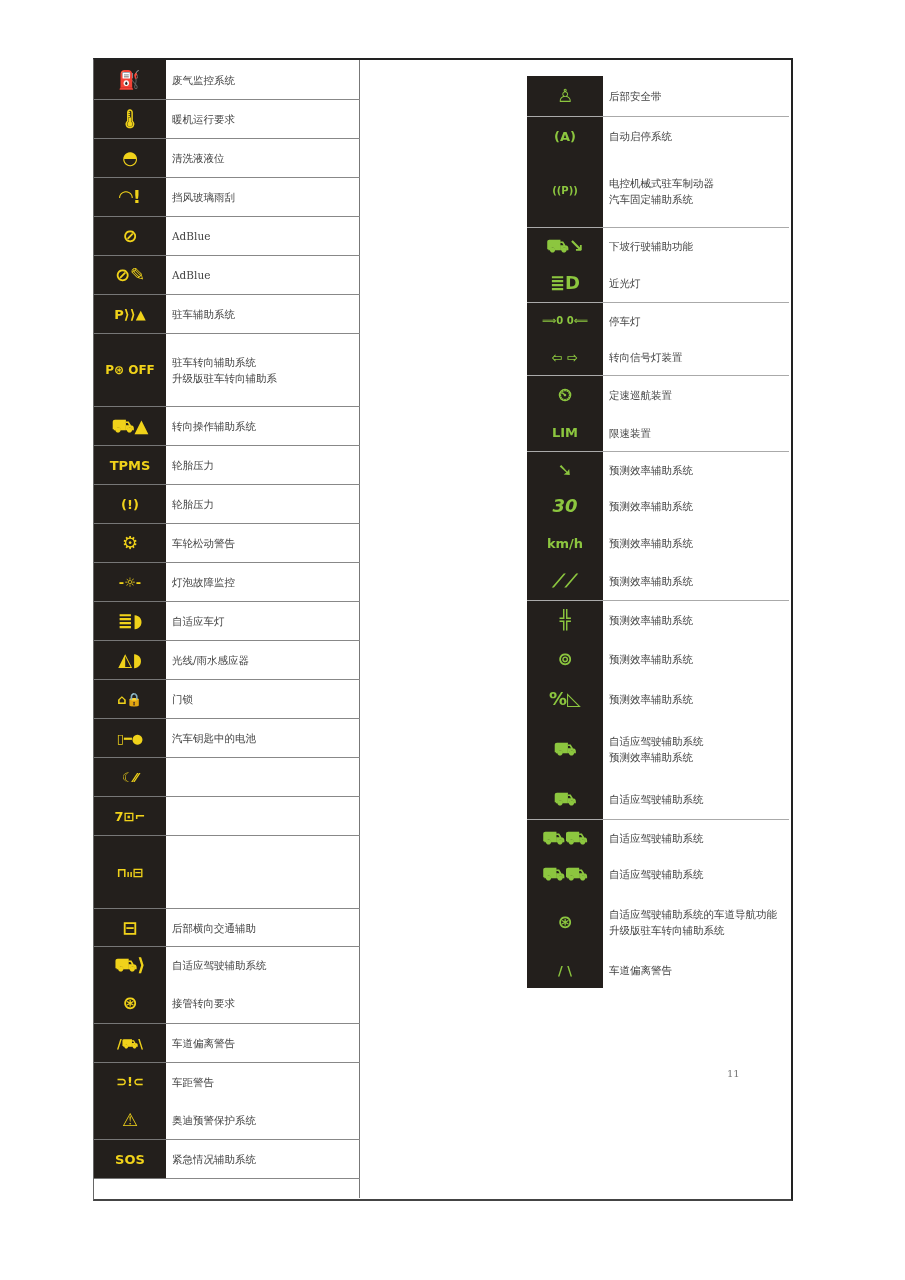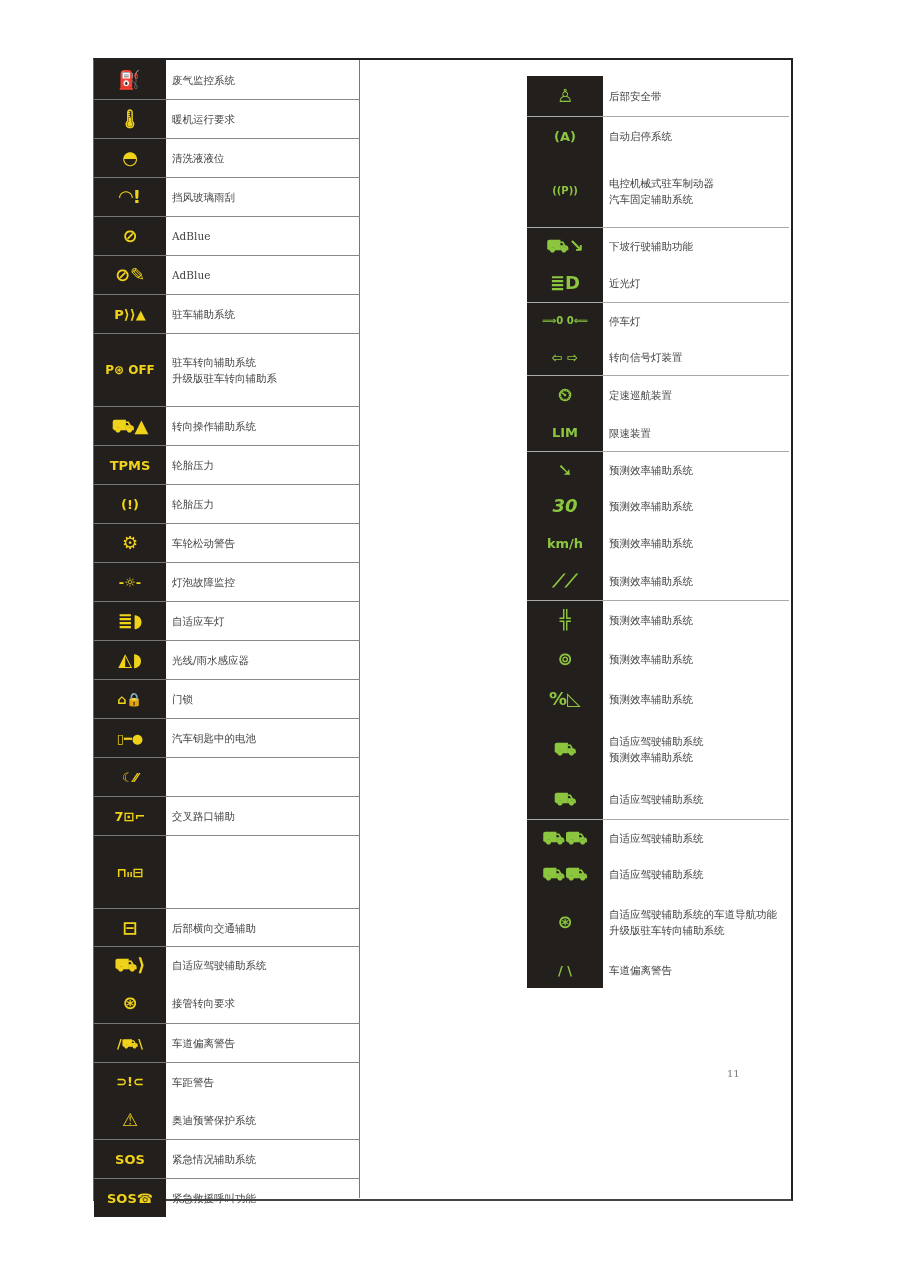--- a/index.html
+++ b/index.html
@@ -167,23 +167,20 @@
     </div>
     <div class="row sep" style="height: 38px;">
       <div class="ic">
         <span class="glyph y" style="font-size: 13px;">☾⁄⁄</span>
       </div>
     </div>
     <div class="row sep" style="height: 38px;">
       <div class="ic">
         <span class="glyph y" style="font-size: 13px;">7⊡⌐</span>
       </div>
-      <div class="tx">
-        <span>交叉路口辅助</span>
-      </div>
     </div>
     <div class="row sep" style="height: 72px;">
       <div class="ic">
         <span class="glyph y" style="font-size: 13px;">⊓ᵢᵢ⊟</span>
       </div>
     </div>
     <div class="row sep" style="height: 37px;">
       <div class="ic">
         <span class="glyph y" style="font-size: 18px;">⊟</span>
       </div>
@@ -230,28 +227,20 @@
       <div class="tx">
         <span>奥迪预警保护系统</span>
       </div>
     </div>
     <div class="row sep" style="height: 38px;">
       <div class="ic">
         <span class="glyph y" style="font-size: 13px;">SOS</span>
       </div>
       <div class="tx">
         <span>紧急情况辅助系统</span>
-      </div>
-    </div>
-    <div class="row" style="height: 38px;">
-      <div class="ic">
-        <span class="glyph y" style="font-size: 13px;">SOS☎</span>
-      </div>
-      <div class="tx">
-        <span>紧急救援呼叫功能</span>
       </div>
     </div>
   </div>
 <div class="col right" id="right">
     <div class="row sep" style="height: 40px;">
       <div class="ic">
         <span class="glyph g" style="font-size: 18px;">♙</span>
       </div>
       <div class="tx">
         <span>后部安全带</span>

